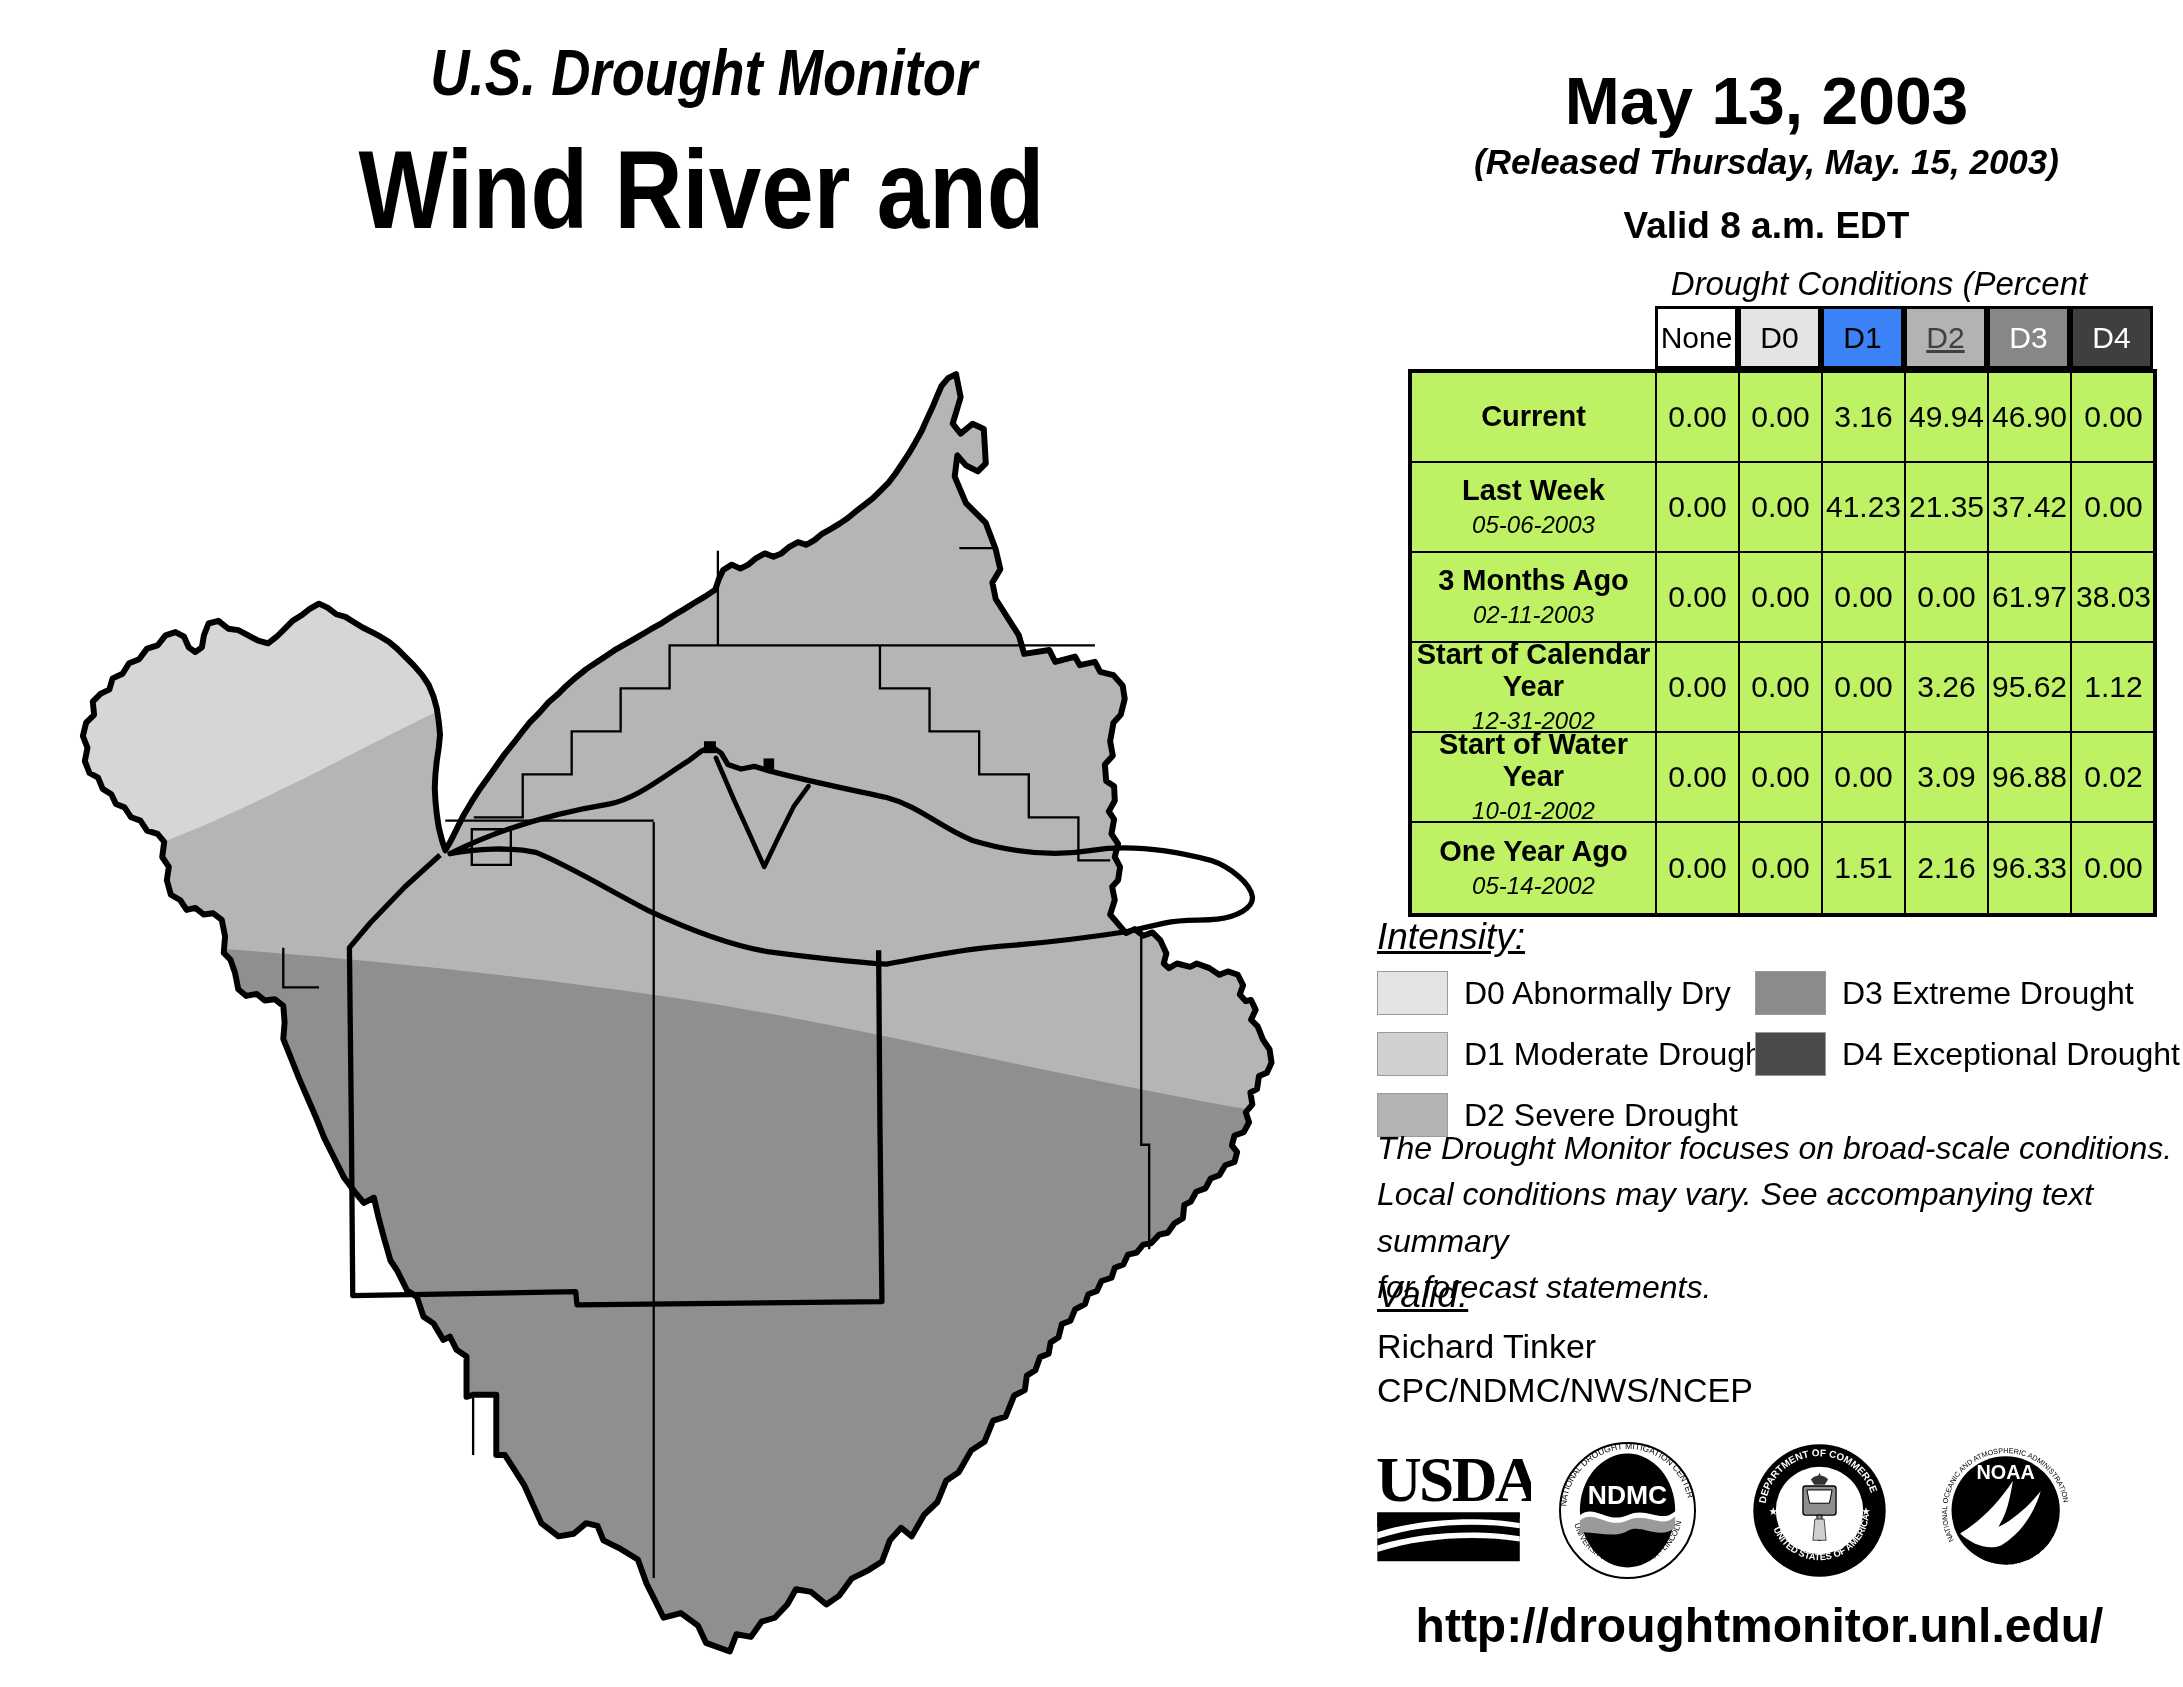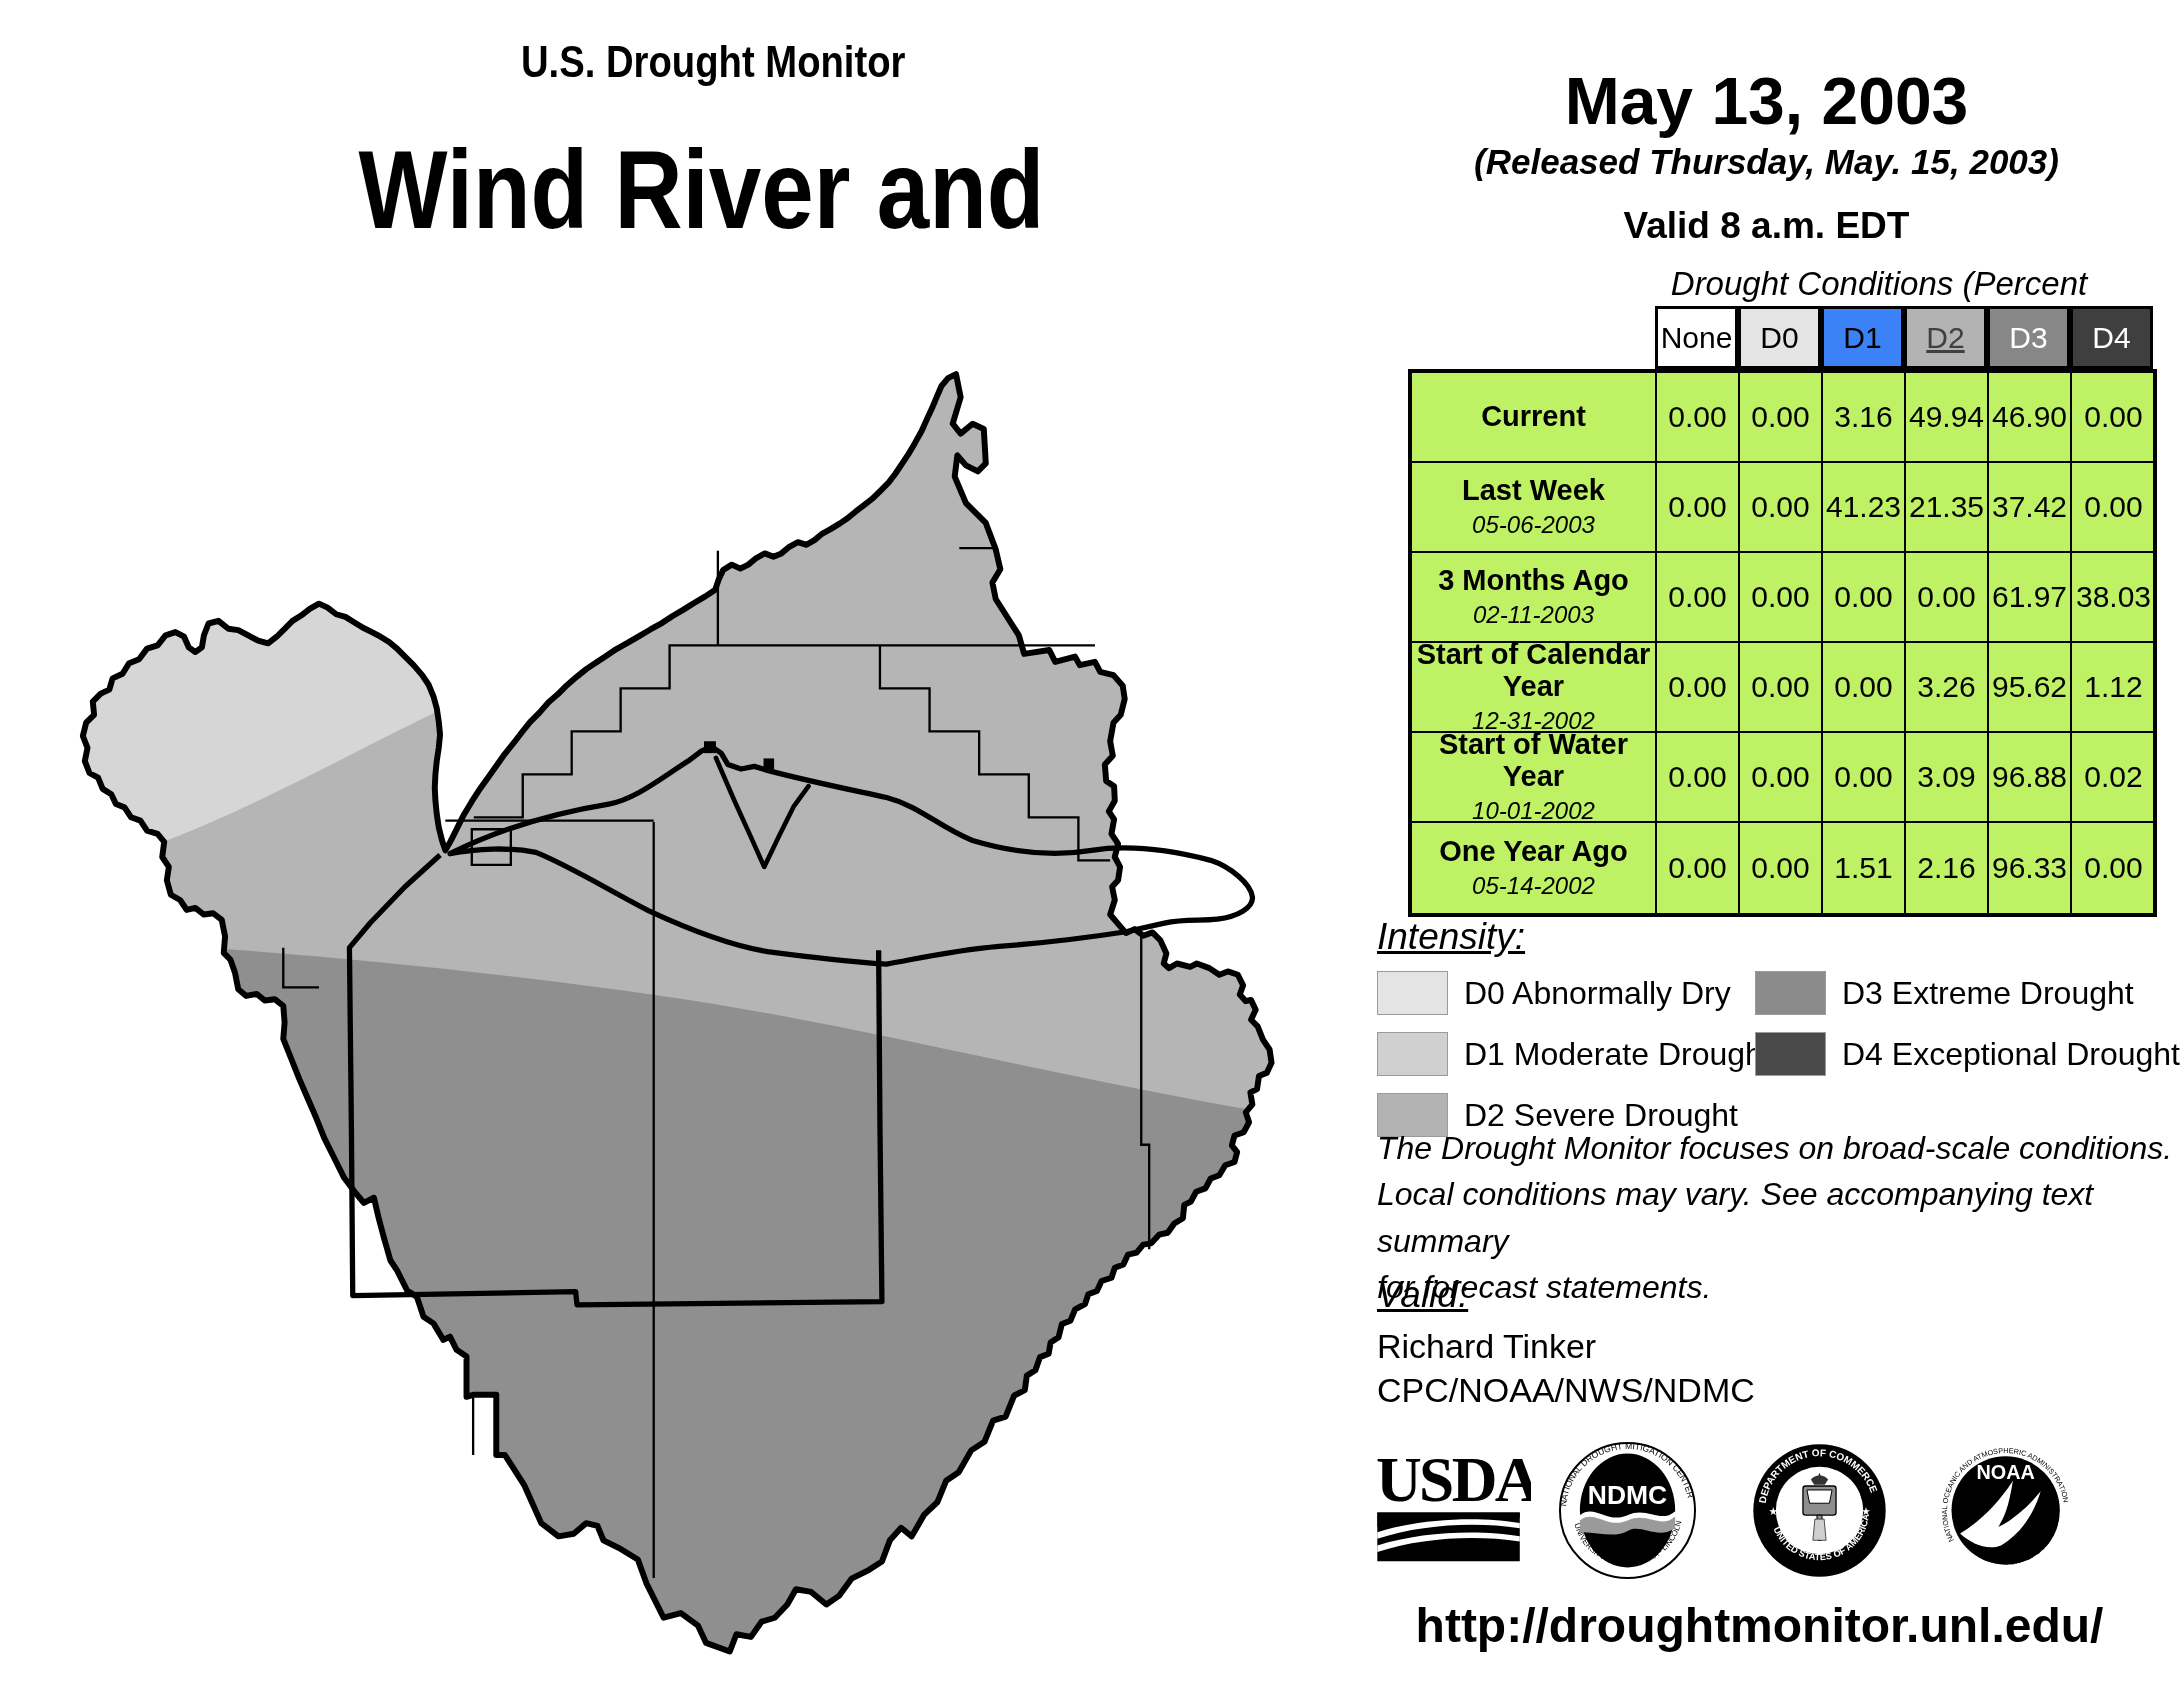--- a/index.html
+++ b/index.html
@@ -3,21 +3,21 @@
 <meta charset="utf-8">
 <style>
   html,body{margin:0;padding:0;}
   body{position:relative;width:2183px;height:1687px;background:#ffffff;
        font-family:"Liberation Sans",sans-serif;color:#000;overflow:hidden;}
   .abs{position:absolute;}
   .center{text-align:center;}
   .condense{display:inline-block;transform:scaleX(0.85);transform-origin:center;white-space:nowrap;}
 
   
-  #brand{left:118px;top:36px;width:1191px;font-size:45px;font-weight:bold;}
+  #brand{left:108px;top:36px;width:1191px;font-size:64px;font-weight:bold;font-style:italic;}
   #areaTitle{left:40px;top:132px;width:1323px;font-size:111px;font-weight:bold;line-height:1.05;}
 
   
   #dateLine{left:1363px;top:63px;width:807px;font-size:66px;font-weight:bold;}
   #releasedLine{left:1363px;top:142px;width:807px;font-size:35px;font-weight:bold;font-style:italic;}
   #validLine{left:1363px;top:205px;width:807px;font-size:37px;font-weight:bold;}
 
   
   #tableTitle{left:1634px;top:265px;width:490px;font-size:33px;font-style:italic;}
   #dmHeader{left:1655px;top:306px;display:grid;grid-template-columns:repeat(6,83px);grid-template-rows:63px;}
@@ -266,21 +266,21 @@
       <div class="leg-swatch" style="background: rgb(74, 74, 74);"></div>
       <div class="leg-label">D4 Exceptional Drought</div>
     </div>
   </div>
 
 <div id="disclaimer" class="abs">The Drought Monitor focuses on broad-scale conditions.
 Local conditions may vary. See accompanying text summary
 for forecast statements.</div>
 <div id="authorHead" class="abs">Valid:</div>
 <div id="authorName" class="abs">Richard Tinker</div>
-<div id="authorOrg" class="abs">CPC/NOAA/NWS/NDMC</div>
+<div id="authorOrg" class="abs">CPC/NDMC/NWS/NCEP</div>
 
 <svg class="abs" style="left:1376px;top:1449px" width="155" height="119" viewBox="0 0 235 180">
   <text x="0" y="78" class="serifTxt" font-size="96" font-weight="bold" letter-spacing="-4" fill="#000">USDA</text>
   <path d="M2,96 L218,96 L218,170 L2,170 Z" fill="#000"></path>
   <path d="M2,118 C60,96 150,96 218,104 L218,96 L2,96 Z" fill="#000"></path>
   <path d="M2,126 C70,104 160,102 218,112 L218,120 C150,110 70,114 2,136 Z" fill="#fff"></path>
   <path d="M2,146 C70,124 160,122 218,132 L218,140 C150,130 70,134 2,156 Z" fill="#fff"></path>
 </svg>
 
 <svg class="abs" style="left:1558px;top:1441px" width="139" height="139" viewBox="0 0 210 210">

